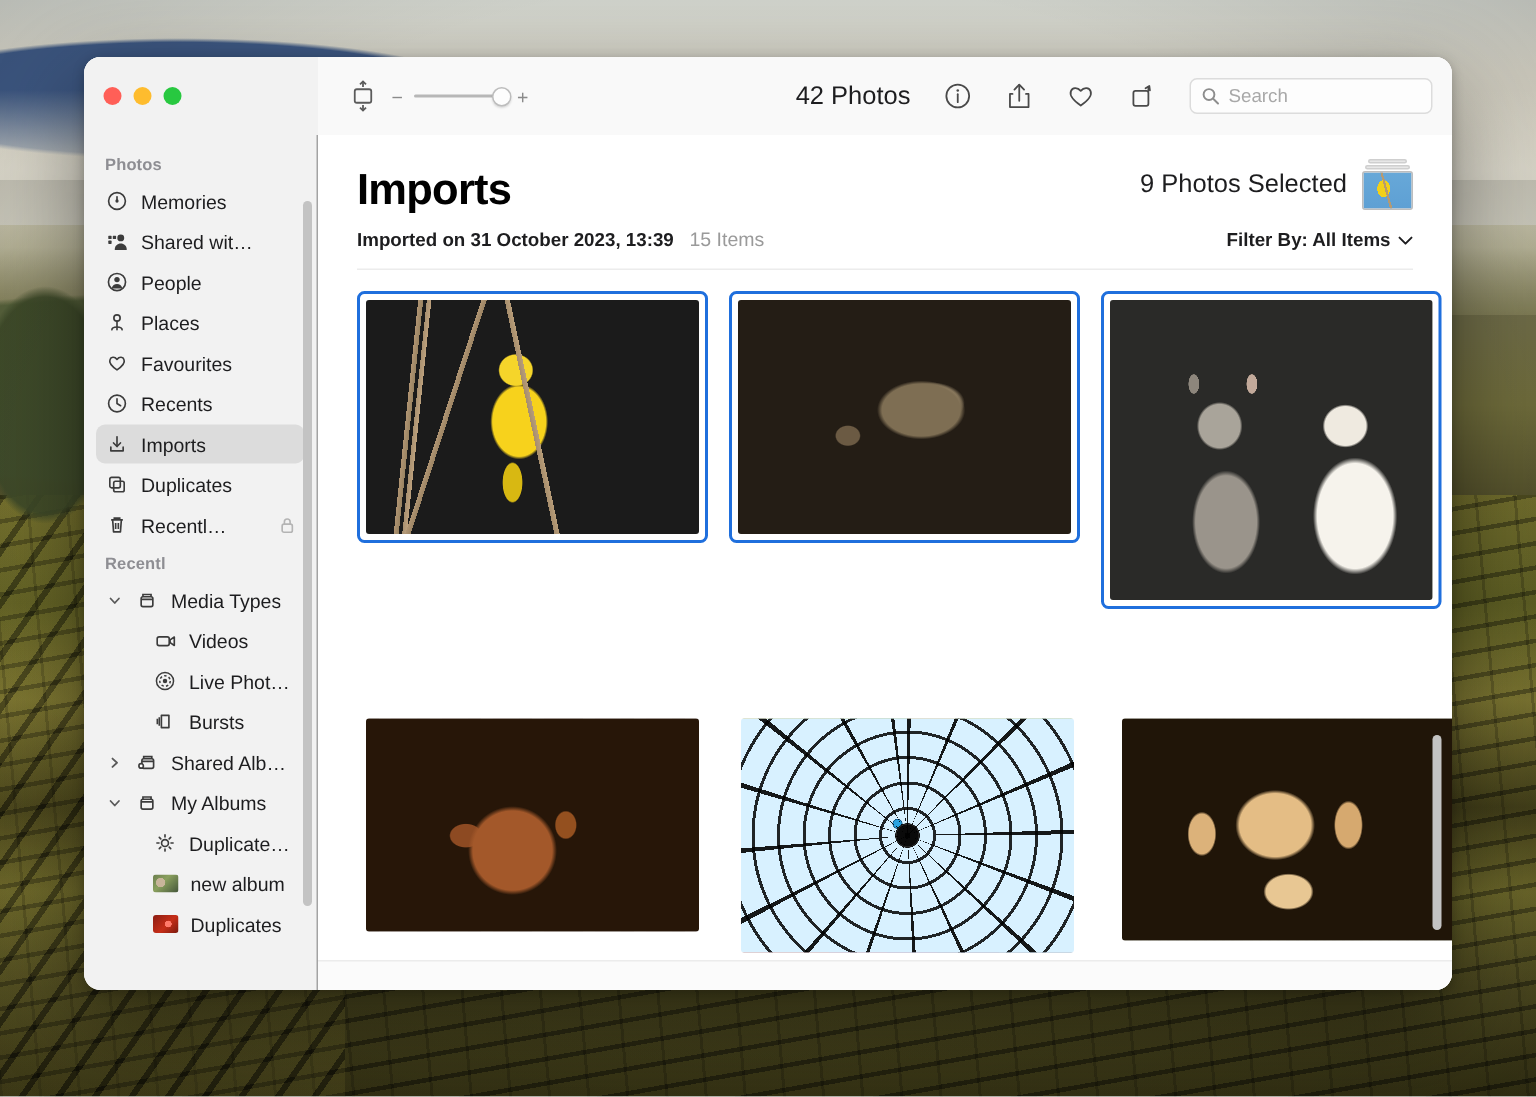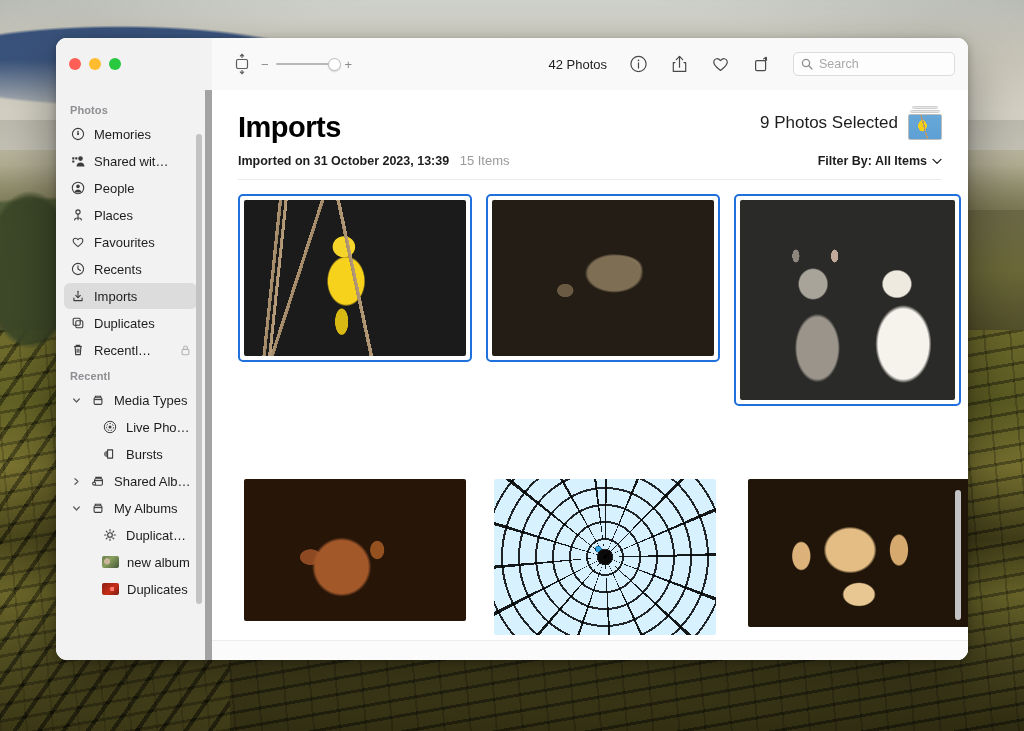--- a/index.html
+++ b/index.html
@@ -144,21 +144,21 @@
     width: 13px; height: 13px; margin-top: -6.5px;
     border-radius: 50%;
     background: #fdfdfd;
     border: 1px solid #bdbdbd;
     box-shadow: 0 1px 1.5px rgba(0,0,0,0.14);
   }
 
   .tb-spacer { flex: 1; }
 
   .photos-count {
-    font-size: 13px;
+    font-size: 17px;
     color: #1d1d1f;
     margin-right: 22px;
     white-space: nowrap;
   }
 
   .tb-icons { display: flex; align-items: center; gap: 22px; margin-right: 22px; }
   .tb-icon { width: 19px; height: 20px; display: block; cursor: default; }
 
   .search-box {
     width: 162px; height: 24px;
@@ -182,21 +182,21 @@
   
   .win-body { flex: 1; display: flex; min-height: 0; }
 
   
   .sidebar {
     width: 156px; flex: 0 0 156px;
     background: #f2f2f2;
     position: relative;
     overflow: hidden;
     padding-top: 8px;
-    border-right: 7px solid #a3a3a3;
+    border-right: 1px solid #a3a3a3;
   }
   .sb-section {
     font-size: 11px;
     font-weight: 700;
     color: #8e8e93;
     padding: 6px 0 4px 14px;
     letter-spacing: .1px;
   }
   .sb-item {
     display: flex;
@@ -676,20 +676,30 @@
           <span class="sb-ico">
             <svg width="14" height="14" viewBox="0 0 14 14" fill="none" stroke="#3c3c3c" stroke-width="1.1">
               <rect x="3.1" y="4.8" width="7.8" height="6.6" rx="1.2"></rect>
               <path d="M3.1 6.6 L10.9 6.6"></path>
               <path d="M4.3 4.8 L4.3 3.3 L9.7 3.3 L9.7 4.8"></path>
             </svg>
           </span>
           <span class="sb-label">Media Types</span>
         </div>
 
+        <div class="sb-item indent1">
+          <span class="sb-disc empty"></span>
+          <span class="sb-ico">
+            <svg width="15" height="14" viewBox="0 0 15 14" fill="none" stroke="#3c3c3c" stroke-width="1.1">
+              <rect x="1.8" y="4.6" width="8" height="5.8" rx="1.3"></rect>
+              <path d="M10.4 6.6 L13.2 4.7 L13.2 10.3 L10.4 8.4 Z" stroke-linejoin="round"></path>
+            </svg>
+          </span>
+          <span class="sb-label">Videos</span>
+        </div>
 
         <div class="sb-item indent1">
           <span class="sb-disc empty"></span>
           <span class="sb-ico">
             <svg width="14" height="14" viewBox="0 0 14 14" fill="none" stroke="#3c3c3c" stroke-width="1">
               <circle cx="7" cy="7" r="5.7"></circle>
               <circle cx="7" cy="7" r="3.5" stroke-dasharray="1.6 1.5"></circle>
               <circle cx="7" cy="7" r="1.5" fill="#3c3c3c" stroke="none"></circle>
             </svg>
           </span>

